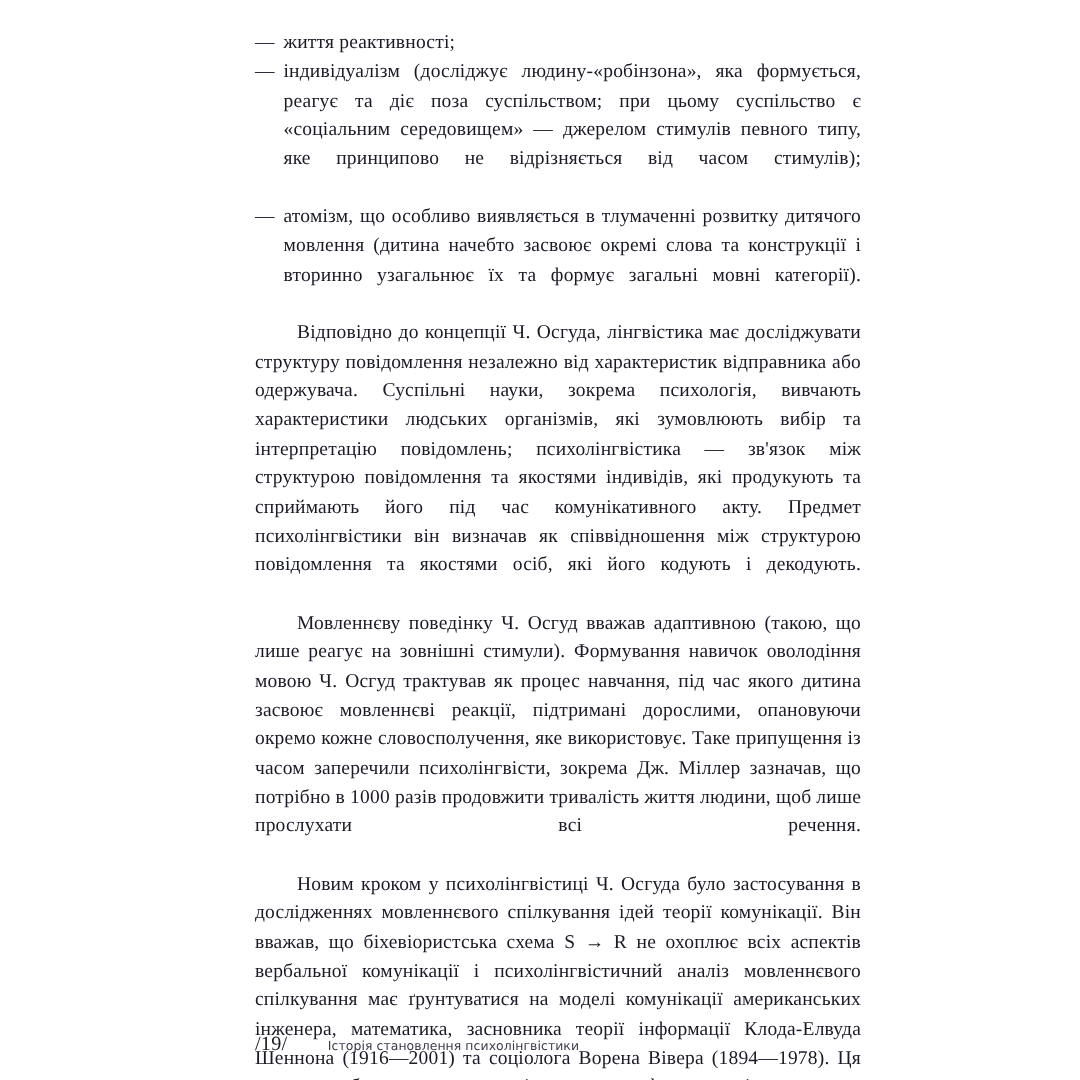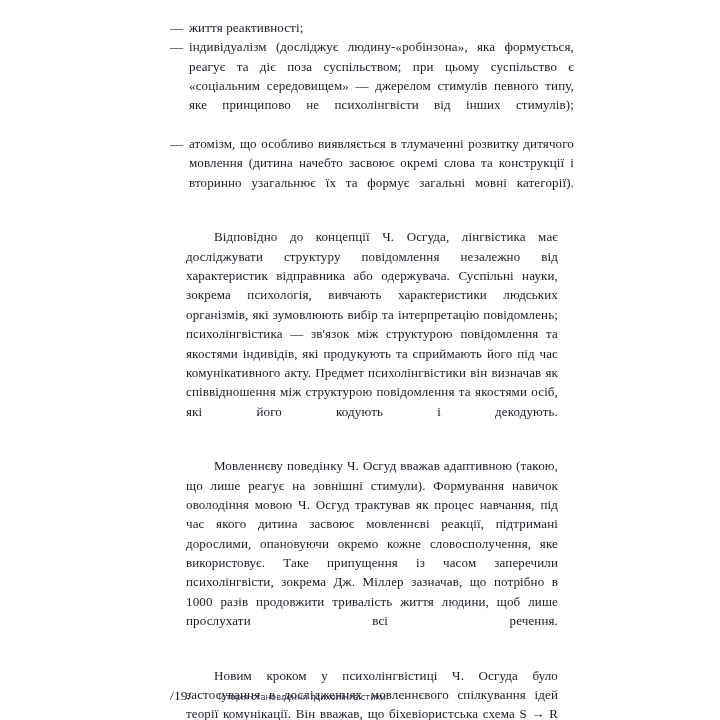--- a/index.html
+++ b/index.html
@@ -27,21 +27,21 @@
     left: 170px;
     top: 18px;
     width: 404px;
   }
 
   .para {
     font-size: 13.0px;
     line-height: 19.35px;
     text-align: justify;
     text-justify: inter-word;
-    margin: 16px;
+    margin: 0;
     letter-spacing: 0.01em;
     -webkit-font-smoothing: antialiased;
   }
 
   .para.indent {
     text-indent: 28px;
   }
 
   
   .dash-item {
@@ -103,21 +103,21 @@
 
 <div id="page">
 
   <div id="text-column">
 
     <div class="dash-item lastline">
       <span class="dash">—</span><span>життя реактивності;</span>
     </div>
 
     <div class="dash-item">
-      <span class="dash">—</span><span>індивідуалізм (досліджує людину-«робінзона», яка формується, реагує та діє поза суспільством; при цьому суспільство є «соціальним середовищем» — джерелом стимулів певного типу, яке принципово не психолінгвісти від інших стимулів);</span>
+      <span class="dash">—</span><span>індивідуалізм (досліджує людину-«робінзона», яка формується, реагує та діє поза суспільством; при цьому суспільство є «соціальним середовищем» — джерелом стимулів певного типу, яке принципово не відрізняється від часом стимулів);</span>
     </div>
 
     <div class="dash-item">
       <span class="dash">—</span><span>атомізм, що особливо виявляється в тлумаченні розвитку дитячого мовлення (дитина начебто засвоює окремі слова та конструкції і вторинно узагальнює їх та формує загальні мовні категорії).</span>
     </div>
 
     <p class="para indent">Відповідно до концепції Ч. Осгуда, лінгвістика має досліджувати структуру повідомлення незалежно від характеристик відправника або одержувача. Суспільні науки, зокрема психологія, вивчають характеристики людських організмів, які зумовлюють вибір та інтерпретацію повідомлень; психолінгвістика — зв'язок між структурою повідомлення та якостями індивідів, які продукують та сприймають його під час комунікативного акту. Предмет психолінгвістики він визначав як співвідношення між структурою повідомлення та якостями осіб, які його кодують і декодують.</p>
 
     <p class="para indent">Мовленнєву поведінку Ч. Осгуд вважав адаптивною (такою, що лише реагує на зовнішні стимули). Формування навичок оволодіння мовою Ч. Осгуд трактував як процес навчання, під час якого дитина засвоює мовленнєві реакції, підтримані дорослими, опановуючи окремо кожне словосполучення, яке використовує. Таке припущення із часом заперечили психолінгвісти, зокрема Дж. Міллер зазначав, що потрібно в 1000 разів продовжити тривалість життя людини, щоб лише прослухати всі речення.</p>
 

